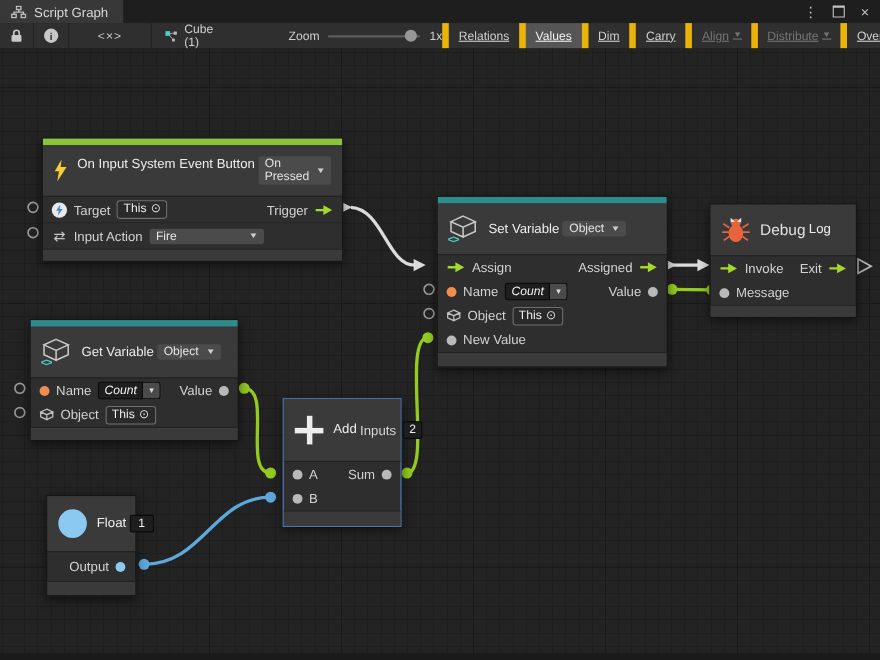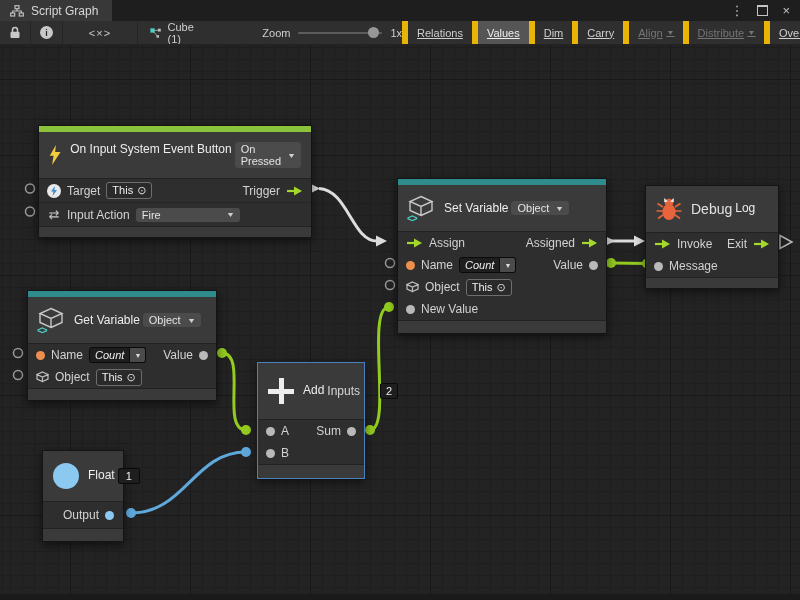--- a/index.html
+++ b/index.html
@@ -405,21 +405,21 @@
       </div>
     </div>
     <div class="footer" style="height:11px;"></div>
   </div>
 
   <div class="node selected" style="left:257px;top:318px;width:106px;">
     <div class="header" style="height:56px;">
       <span class="plus-ic"></span>
       <div class="hcol">
         <span class="title">Add</span>
-        <span style="display:inline-flex;align-items:center;gap:20px;font-size:12px;color:#D6D6D6;">
+        <span style="display:inline-flex;align-items:center;gap:6px;font-size:12px;color:#D6D6D6;">
           <span>Inputs</span>
           <span class="vbox">2</span>
         </span>
       </div>
     </div>
     <div class="rows">
       <div class="row" style="height:22px;">
         <span class="dot gray"></span>
         <span>A</span>
         <span class="sp"></span>

